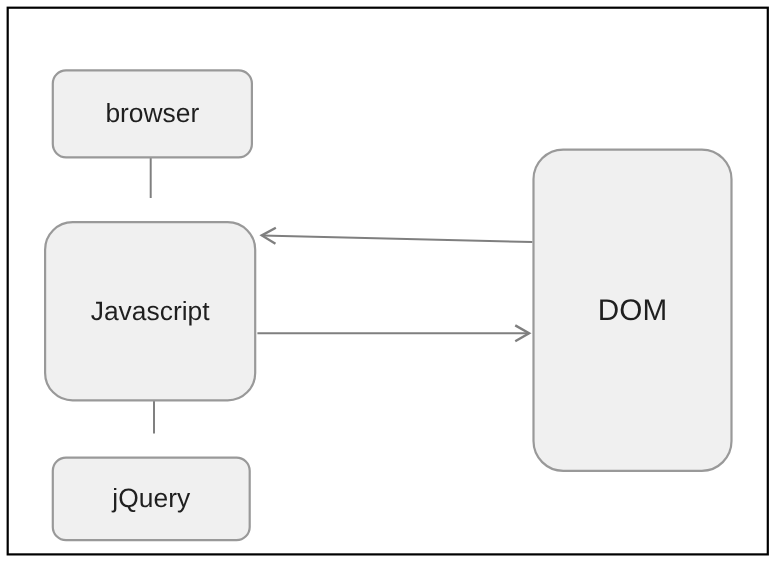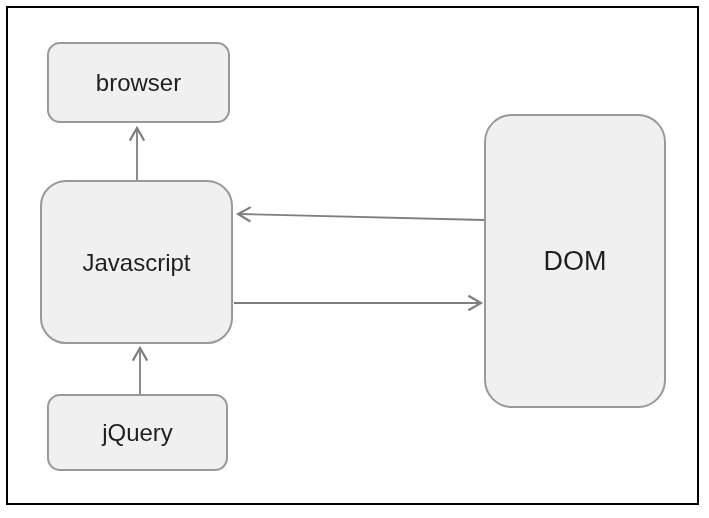--- a/index.html
+++ b/index.html
@@ -31,20 +31,21 @@
   .node {
     position: absolute;
     box-sizing: border-box;
     background: var(--node-fill, #f0f0f0);
     border: 2px solid var(--node-border, #999999);
     display: flex;
     align-items: center;
     justify-content: center;
     color: var(--text, #1f1f1f);
     text-align: right;
+    margin-top: 21px;
   }
   .node-browser {
     left: 47px; top: 42px;
     width: 183px; height: 81px;
     border-radius: 13px;
     font-size: 24px;
   }
   .node-js {
     left: 40px; top: 180px;
     width: 193px; height: 164px;

